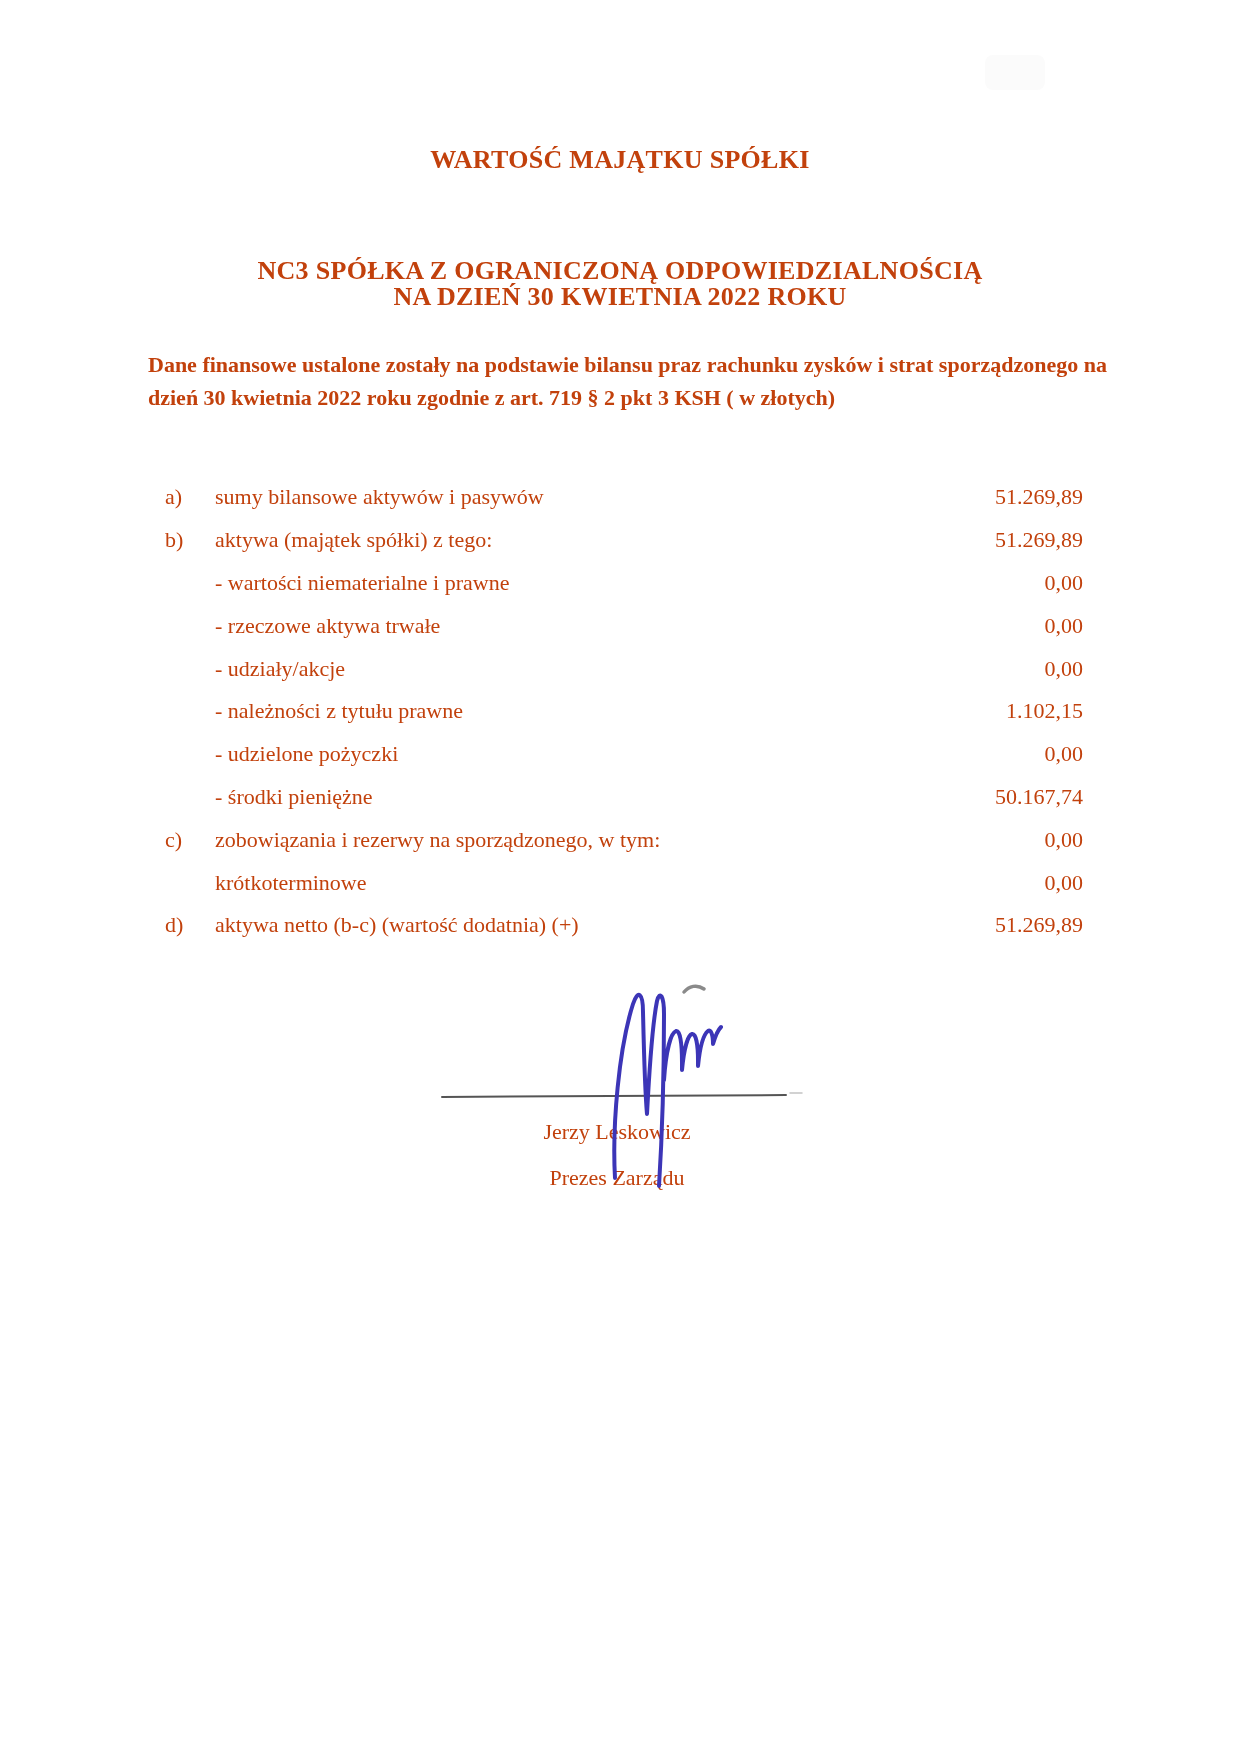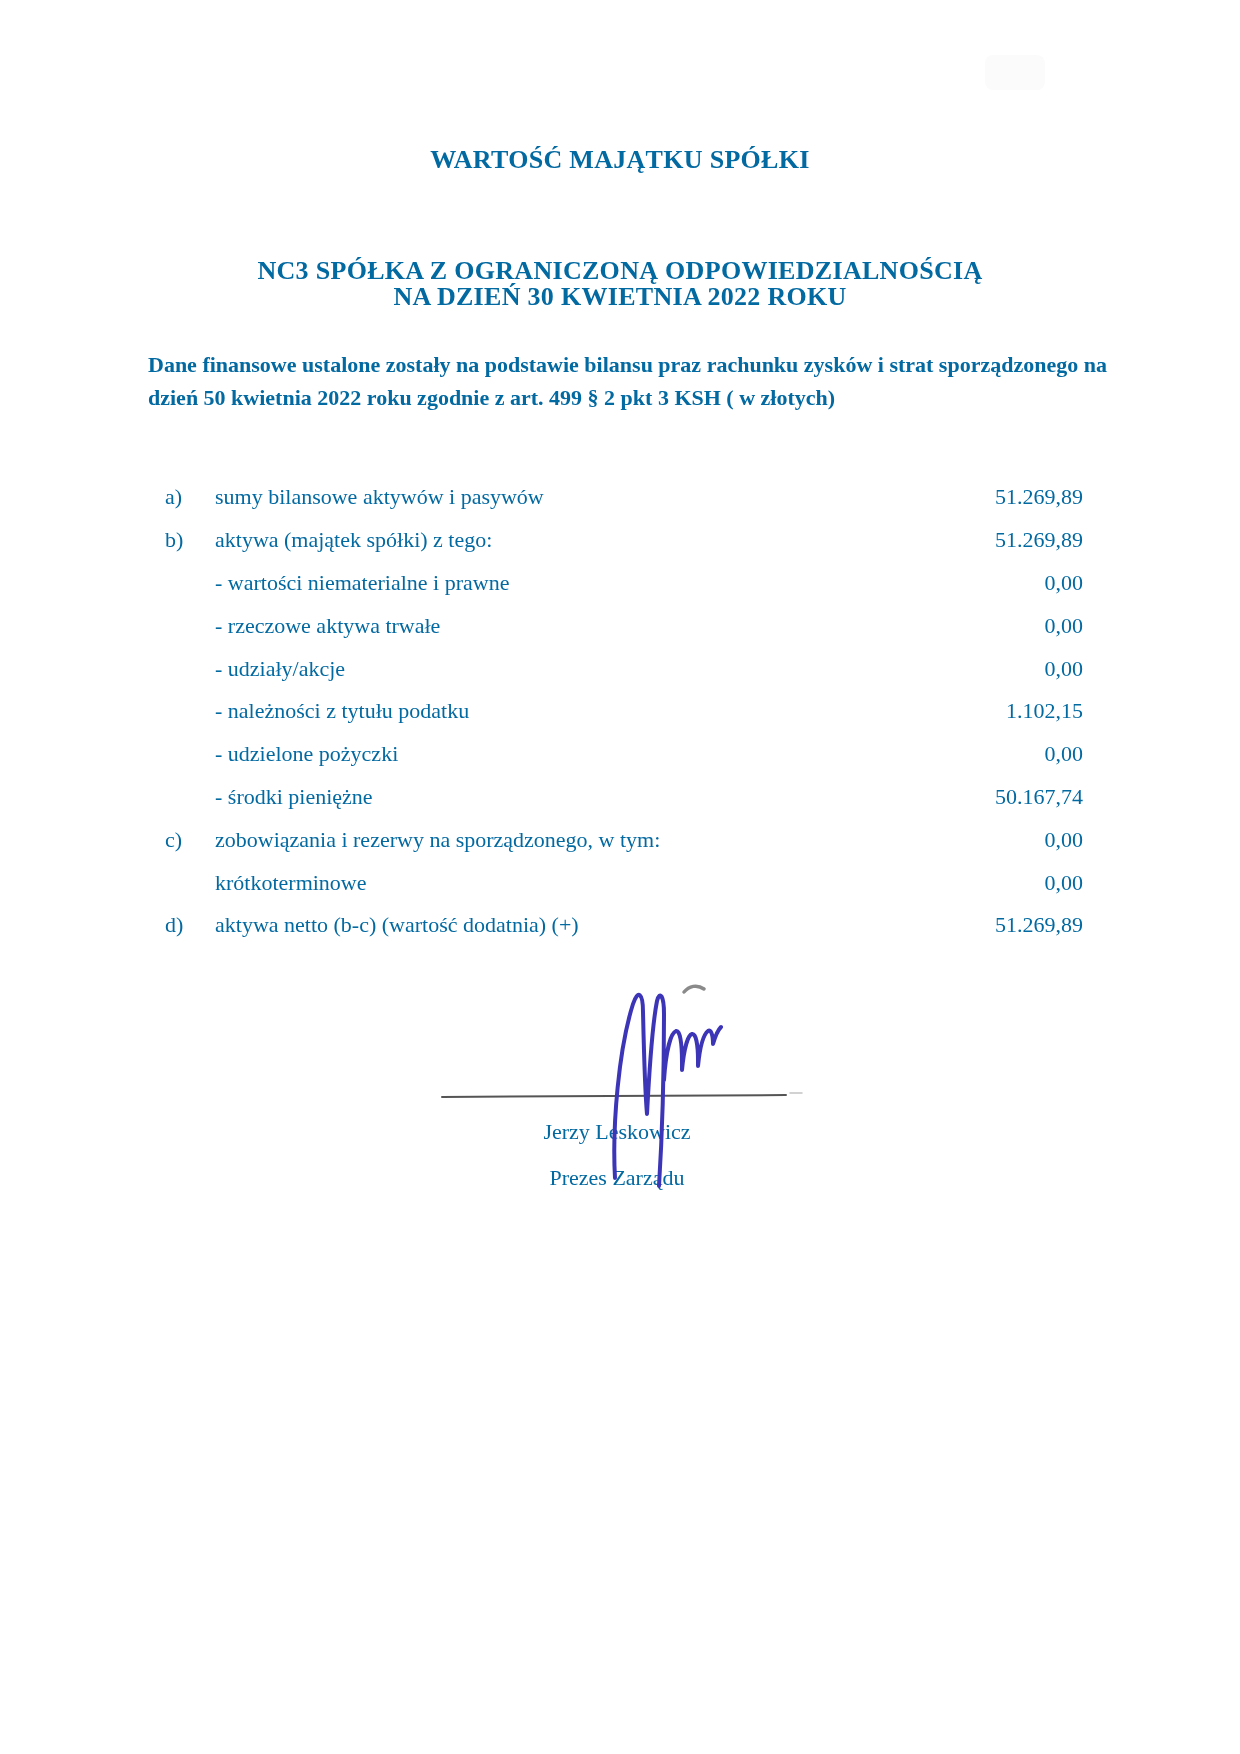--- a/index.html
+++ b/index.html
@@ -2,21 +2,21 @@
 <html><head>
 <meta charset="utf-8">
 <style>
   html,body { margin:0; padding:0; background:#ffffff; }
   .page {
     position:relative;
     width:1240px;
     height:1568px;
     background:#ffffff;
     font-family:"Liberation Serif","DejaVu Serif",serif;
-    color:#0369a1;
+    color:#c2410c;
     overflow:hidden;
   }
   .doc-title {
     position:absolute;
     left:0; right:0;
     text-align:center;
     font-weight:bold;
     font-size:26px;
     line-height:30px;
     letter-spacing:0.3px;
@@ -89,21 +89,21 @@
 <body>
 
 <div class="page">
 
   <div class="doc-title t1">WARTOŚĆ MAJĄTKU SPÓŁKI</div>
   <div class="doc-title t2">NC3 SPÓŁKA Z OGRANICZONĄ ODPOWIEDZIALNOŚCIĄ</div>
   <div class="doc-title t3">NA DZIEŃ 30 KWIETNIA 2022 ROKU</div>
 
   <div class="intro">
     <div class="intro-line">Dane finansowe ustalone zostały na podstawie bilansu praz rachunku zysków i strat sporządzonego na</div>
-    <div class="intro-line">dzień 50 kwietnia 2022 roku zgodnie z art. 499 § 2 pkt 3 KSH ( w złotych)</div>
+    <div class="intro-line">dzień 30 kwietnia 2022 roku zgodnie z art. 719 § 2 pkt 3 KSH ( w złotych)</div>
   </div>
 
   <div class="fin-table">
     <div class="row">
       <span class="mk">a)</span>
       <span class="lb">sumy bilansowe aktywów i pasywów</span>
       <span class="vl">51.269,89</span>
     </div>
     <div class="row">
       <span class="mk">b)</span>
@@ -120,21 +120,21 @@
       <span class="lb">- rzeczowe aktywa trwałe</span>
       <span class="vl">0,00</span>
     </div>
     <div class="row">
       <span class="mk"></span>
       <span class="lb">- udziały/akcje</span>
       <span class="vl">0,00</span>
     </div>
     <div class="row">
       <span class="mk"></span>
-      <span class="lb">- należności z tytułu podatku</span>
+      <span class="lb">- należności z tytułu prawne</span>
       <span class="vl">1.102,15</span>
     </div>
     <div class="row">
       <span class="mk"></span>
       <span class="lb">- udzielone pożyczki</span>
       <span class="vl">0,00</span>
     </div>
     <div class="row">
       <span class="mk"></span>
       <span class="lb">- środki pieniężne</span>

